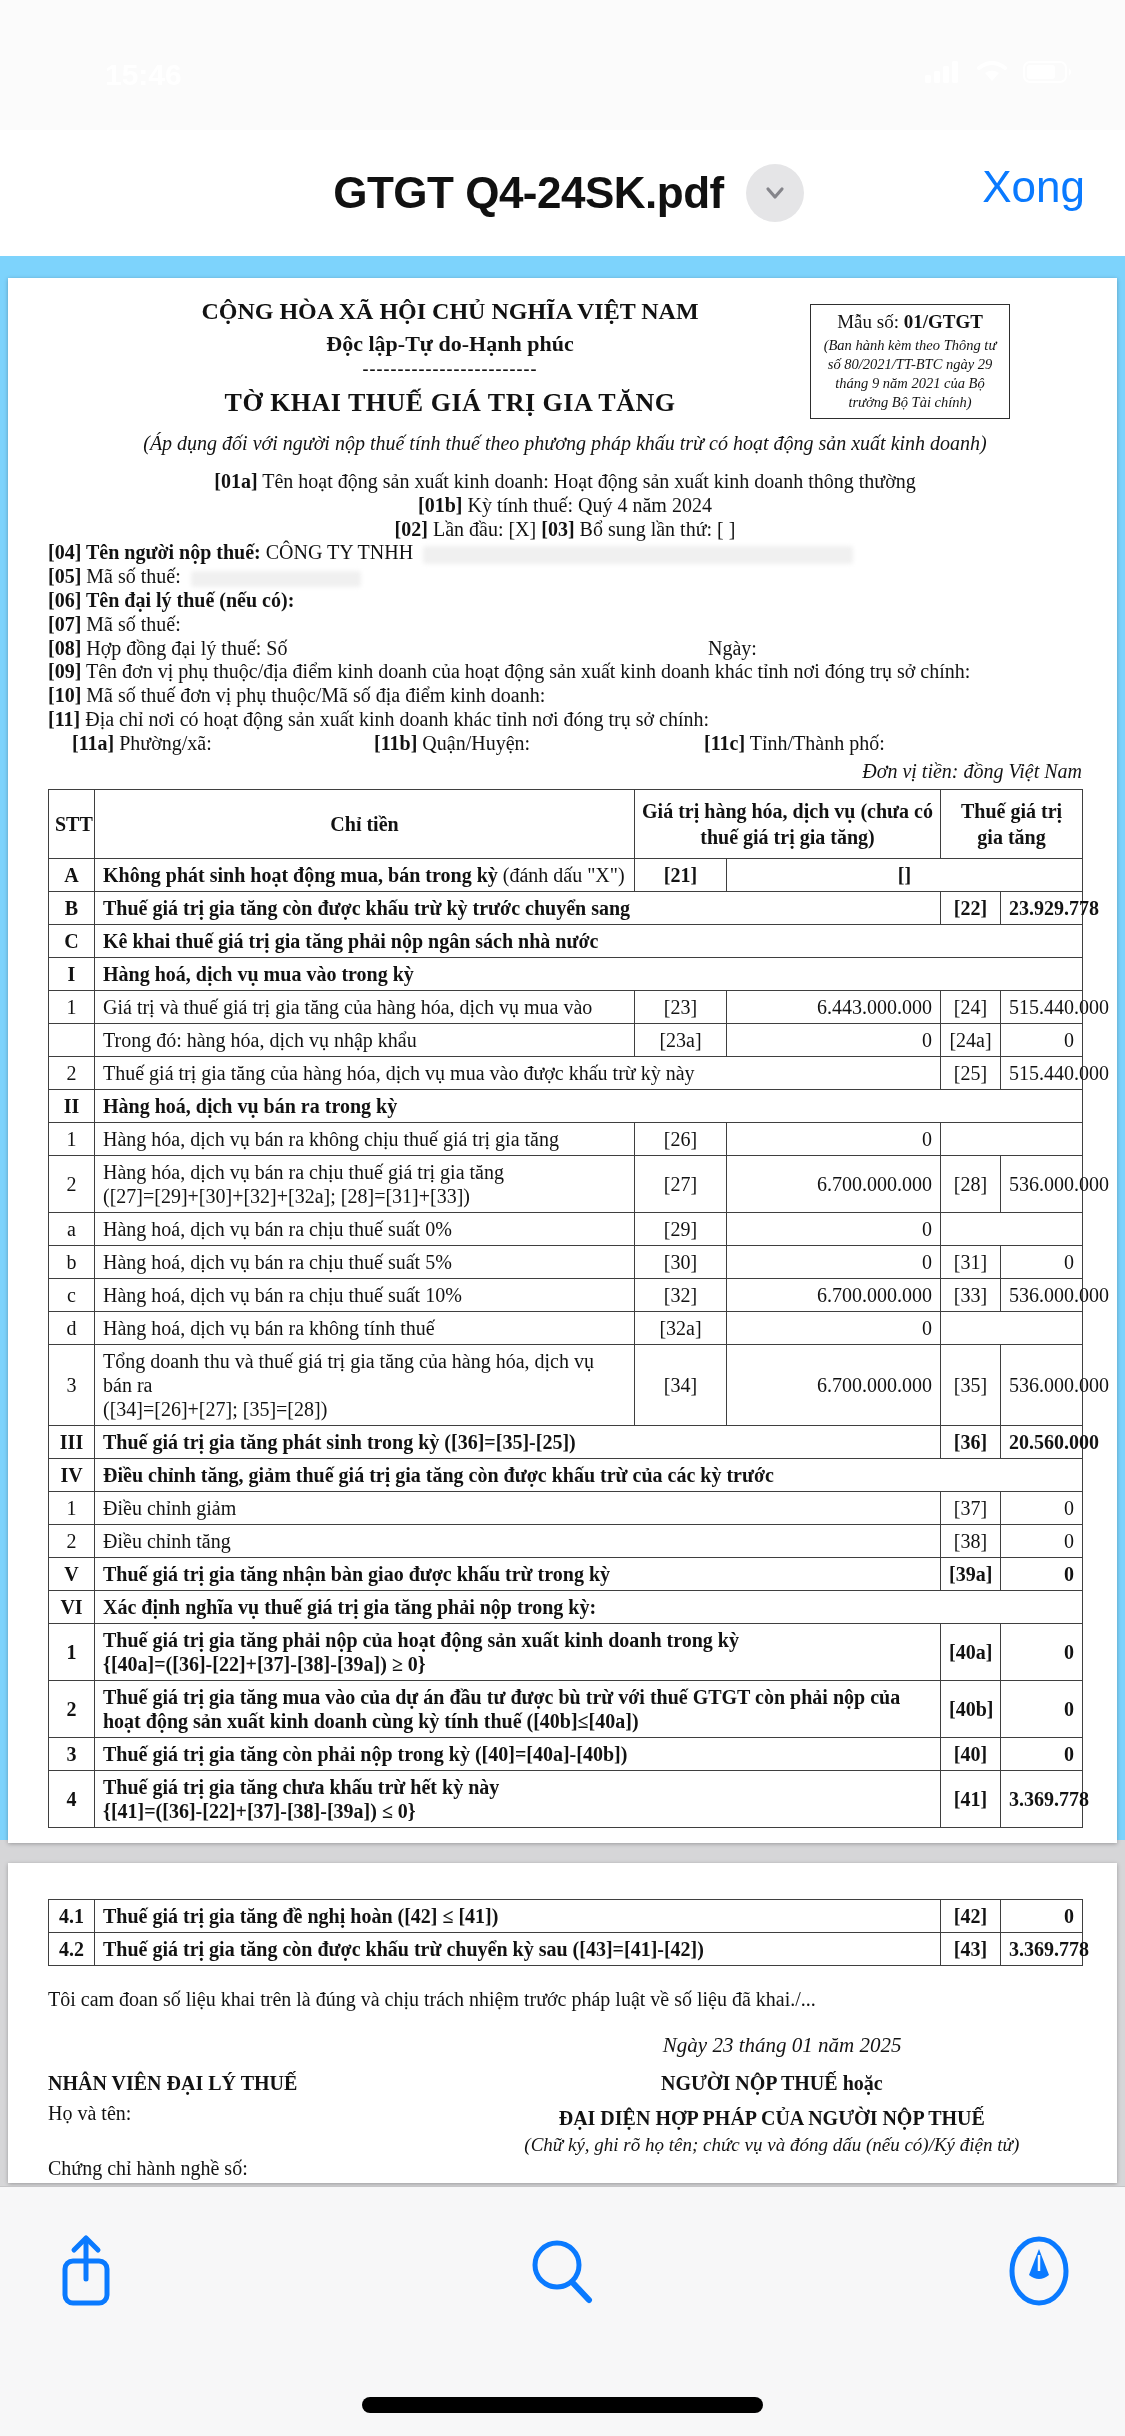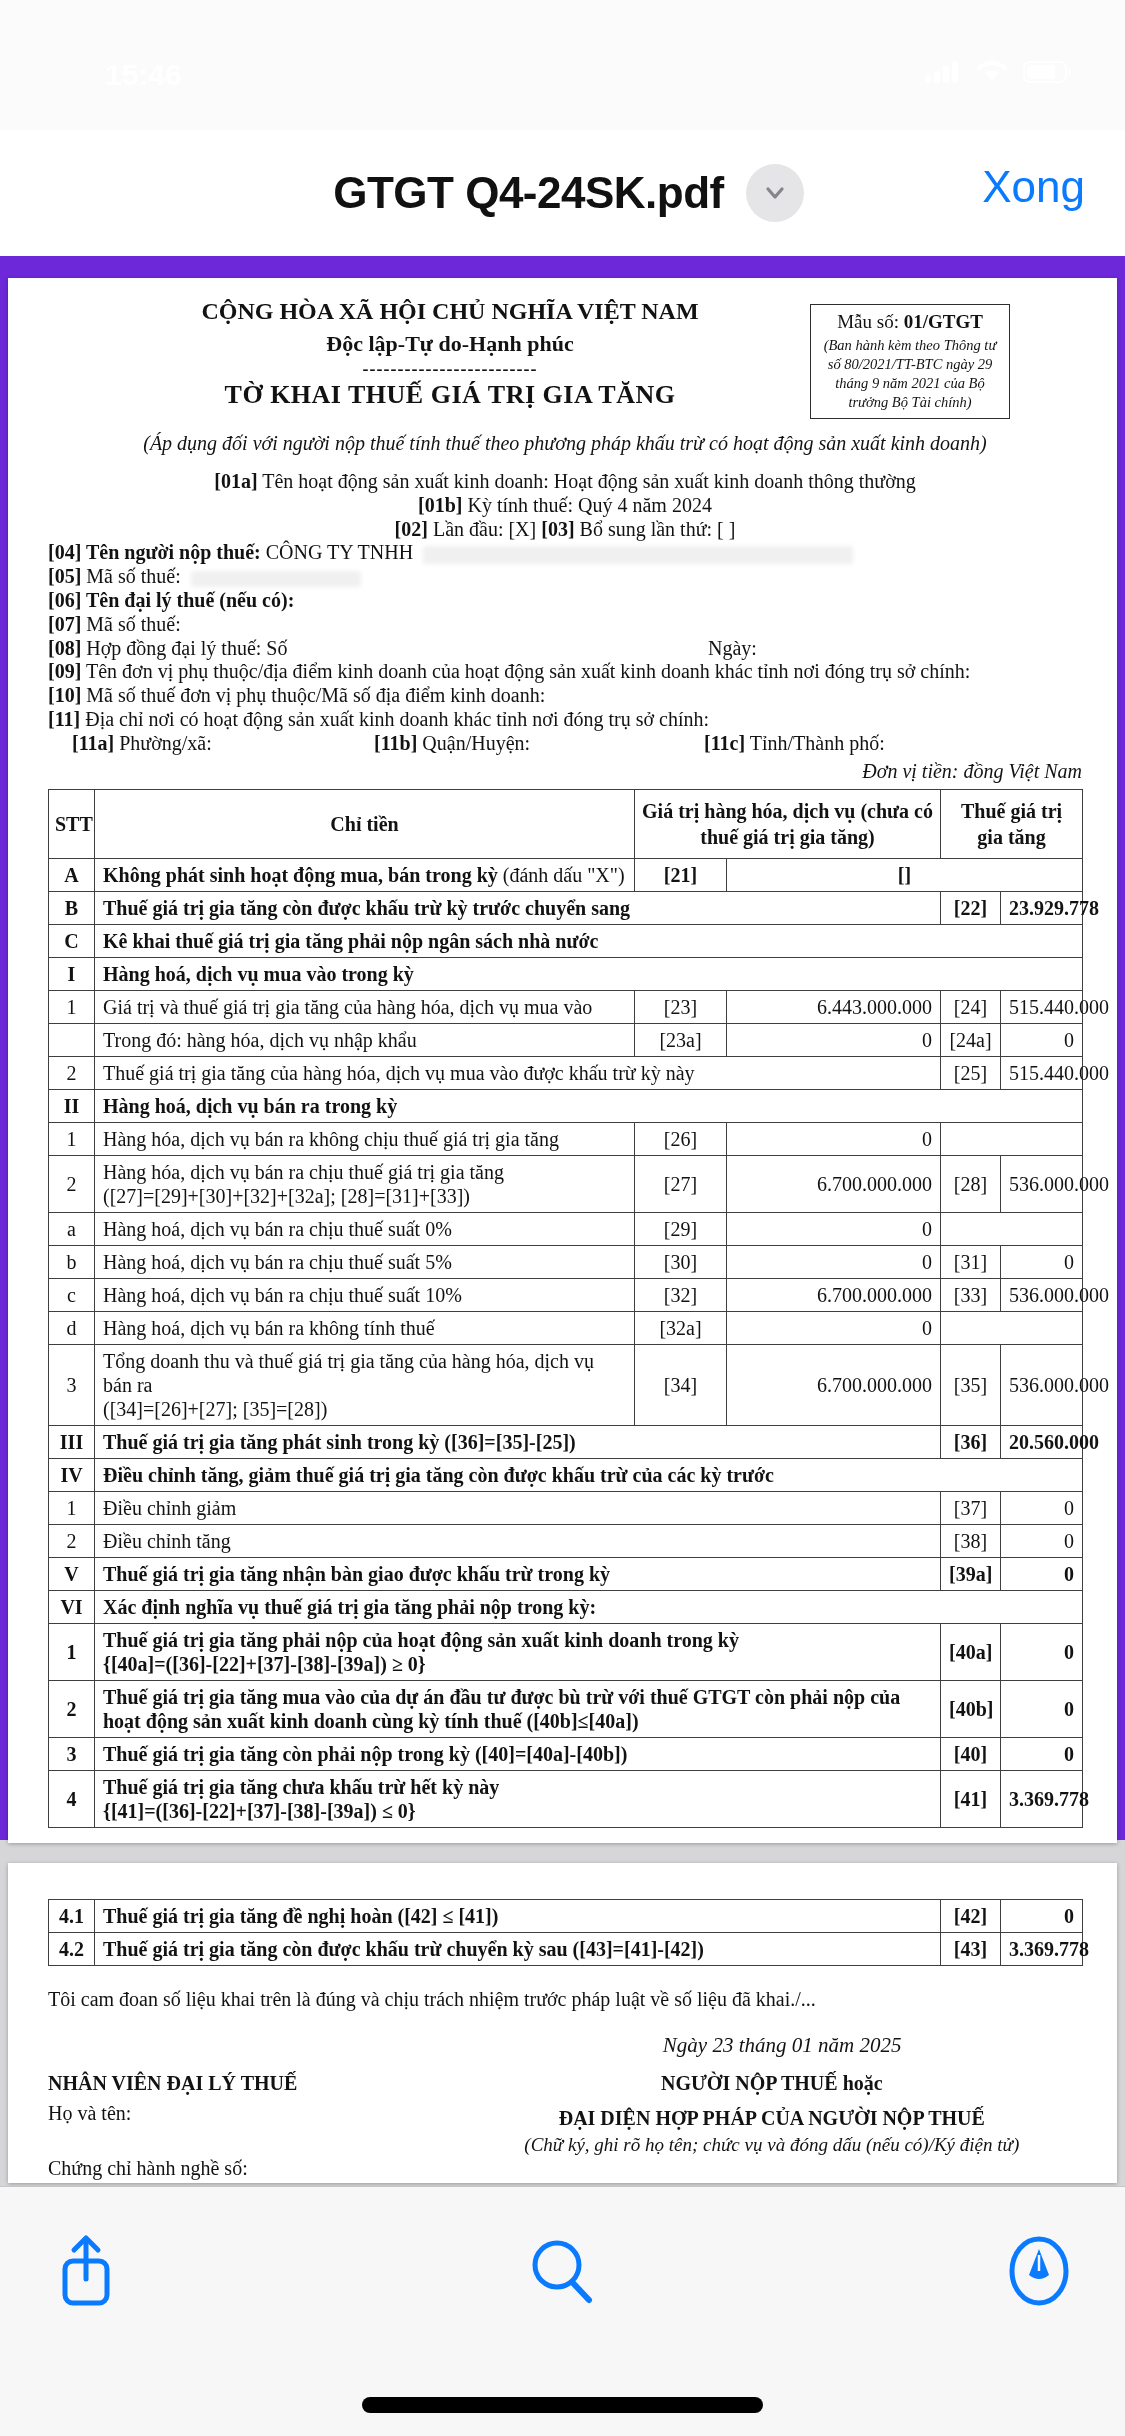--- a/index.html
+++ b/index.html
@@ -10,34 +10,34 @@
   #status-bar{top:0;height:130px;background:#fbfbfb;}
   #status-time{position:absolute;left:105px;top:58px;color:#ffffff;font-weight:700;font-size:30px;}
   #status-icons{position:absolute;right:50px;top:60px;display:flex;gap:14px;align-items:center;}
   
   #nav-bar{top:130px;height:126px;background:#ffffff;border-bottom:1px solid #c2410c;padding-left:12px;}
   #nav-center{position:absolute;left:0;right:0;top:0;height:126px;display:flex;align-items:center;justify-content:center;gap:22px;}
   #nav-title{font-size:44px;font-weight:700;letter-spacing:-.5px;}
   #title-menu-btn{width:58px;height:58px;border-radius:50%;background:#e5e5e7;display:flex;align-items:center;justify-content:center;border:none;padding:0;}
   #done-btn{position:absolute;right:52px;top:32px;font-size:44px;color:#0a7aff;background:none;border:none;padding:0;font-family:inherit;}
   
-  #doc-area{top:256px;height:1584px;background:#6d28d9;}
+  #doc-area{top:256px;height:1584px;background:#7dd3fc;}
   .page{position:relative;margin:0 auto;width:1109px;background:#ffffff;
         box-shadow:0 1px 4px rgba(0,0,0,.28);overflow:hidden;
         font-family:"Liberation Serif","DejaVu Serif",serif;color:#121212;}
   #page-1{margin-top:22px;height:1565px;padding:0;}
   #page-2{margin-top:20px;height:320px;}
   .p-inner{padding:20px 35px 0 40px;}
   
   .doc-head{position:relative;min-height:130px;}
   .head-center{width:680px;margin-left:62px;text-align:center;}
   .nat-title{font-size:24px;font-weight:700;}
   .nat-sub{font-size:22px;font-weight:700;margin-top:6px;}
   .dash-line{font-size:18px;font-weight:700;letter-spacing:1px;margin-top:2px;}
-  .form-title{font-size:26px;font-weight:700;letter-spacing:.5px;}
+  .form-title{font-size:26px;font-weight:700;margin-top:8px;letter-spacing:.5px;}
   .form-box{position:absolute;right:72px;top:6px;width:182px;border:1px solid #2e2e2e;
             padding:6px 8px;text-align:center;}
   .form-box .mline{font-size:19px;}
   .form-box .mline b{font-weight:700;}
   .form-box .mnote{font-size:14.5px;font-style:italic;line-height:19px;margin-top:3px;}
   .scope-line{text-align:center;font-style:italic;font-size:20px;margin-top:4px;}
   
   #info-lines{margin-top:15px;font-size:20px;line-height:23.8px;}
   .iline{position:relative;white-space:nowrap;}
   .iline.center{text-align:center;}

